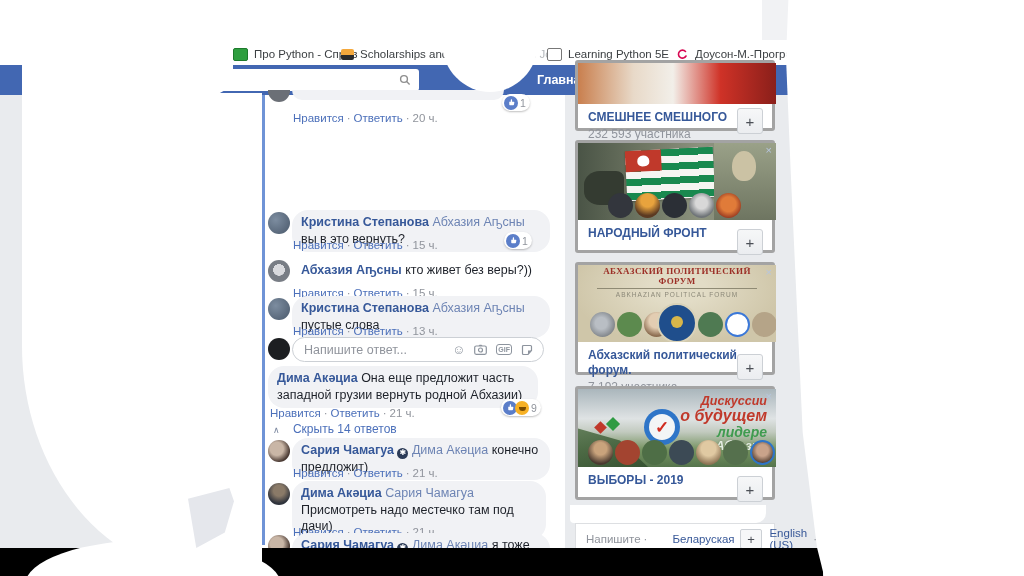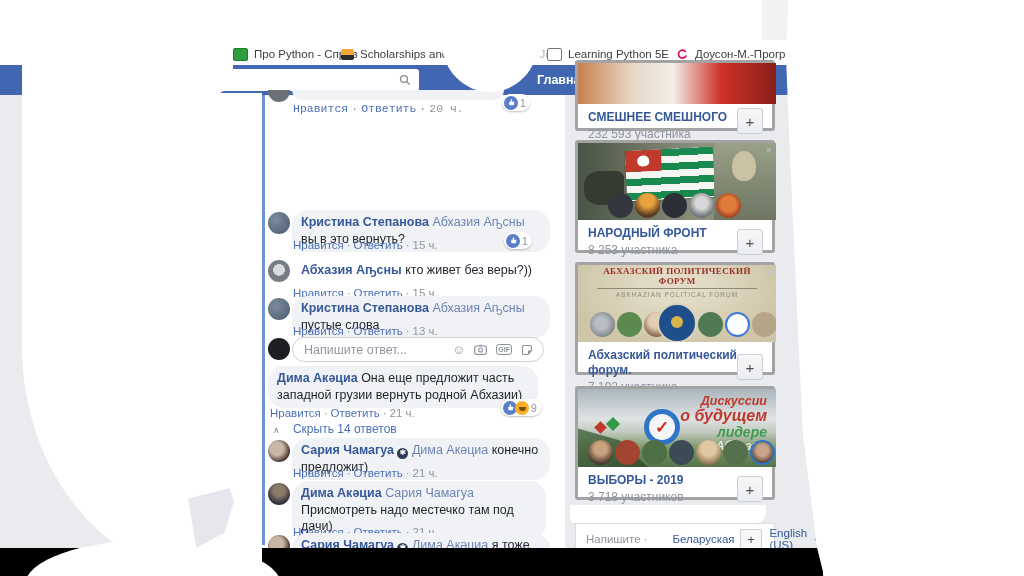--- a/index.html
+++ b/index.html
@@ -161,21 +161,21 @@
     <span>▾</span>
   </div>
 </div>
 
 <div class="abs" id="ccard">
   <div class="abs" id="threadline"></div>
 
   <div class="cmt" style="top:0;">
     <div class="avatar" style="left:38px;top:-5px;height:12px;border-radius:0 0 11px 11px;background:#6b6f76;"></div>
     <div style="position:absolute;left:62px;top:-5px;width:212px;height:10px;background:#f1f2f5;border-radius:0 0 12px 12px;"></div>
-    <div class="meta" style="top:7px;font-family:Liberation Mono, monospace;">
+    <div class="meta" style="top:17px;">
       <span class="mlink">Нравится</span><span class="msep">·</span><span class="mlink">Ответить</span><span class="msep">·</span><span>20 ч.</span>
     </div>
     <div class="pill" style="left:272px;top:-1px;">
       <span class="likec">
           <svg width="9" height="9" viewBox="0 0 12 12">
             <path d="M3 5h2V3.2c0-1 .6-1.7 1.2-1.5.5.2.6 1 .6 1.6V5h2.1c.6 0 1 .5.9 1.1l-.5 2.5c-.1.5-.5.9-1 .9H5c-.4 0-2-.1-2-1z" fill="#fff"></path>
           </svg>
         </span>
       <span>1</span>
     </div>
@@ -348,21 +348,20 @@
       <div style="background:#33363d"></div>
         <div style="background:radial-gradient(circle at 50% 30%,#e8a33d 30%,#5c3a22 70%)"></div>
       <div style="background:#2b2f36"></div>
         <div style="background:radial-gradient(circle at 50% 40%,#d8d8d8 30%,#6f7478 70%)"></div>
       <div style="background:radial-gradient(circle at 50% 45%,#e07b39 40%,#8c2f1d 80%)"></div>
     </div>
     <div class="closex"><span>×</span></div>
   </div>
   <div class="foot">
     <div class="gtitle">НАРОДНЫЙ ФРОНТ</div>
-    <div class="gcount">8 253 участника</div>
     <div class="joinbtn">
         <span>+</span>
       </div>
   </div>
 </div>
 
 <div class="scard" style="top:262px;height:113px;">
   <div class="banner" style="height:77px;background:radial-gradient(ellipse at 50% 30%,#e2dcc6 20%,#cfc6a9 75%);">
     <div style="text-align:center;font-family:'Liberation Serif',serif;font-weight:bold;color:#9c2f27;font-size:9px;letter-spacing:.4px;border-bottom:1px solid #8f8a74;width:160px;margin:1px auto 0;padding-bottom:2px;">АБХАЗСКИЙ ПОЛИТИЧЕСКИЙ ФОРУМ</div>
     <div style="text-align:center;color:#8b8878;font-size:6.5px;letter-spacing:1px;margin-top:2px;">ABKHAZIAN POLITICAL FORUM</div>
@@ -409,21 +408,20 @@
       <div style="background:#4e6e46"></div>
         <div style="background:#3c4a55"></div>
       <div style="background:radial-gradient(circle at 50% 35%,#e0c9a2 35%,#8d7354 75%)"></div>
         <div style="background:#55704d"></div>
       <div style="background:radial-gradient(circle at 50% 40%,#c9a38a 35%,#5a4436 75%);border:2px solid #2e75c8;width:21px;height:21px;"></div>
     </div>
     <div class="closex"><span>×</span></div>
   </div>
   <div class="foot">
     <div class="gtitle">ВЫБОРЫ - 2019</div>
-    <div class="gcount">3 718 участников</div>
     <div class="joinbtn">
         <span>+</span>
       </div>
   </div>
 </div>
 
 <div class="abs" style="left:570px;top:505px;width:196px;height:18px;background:#fff;border-radius:0 0 10px 4px;"></div>
 
 <div class="abs" id="langcard">
   <span>Напишите</span>

